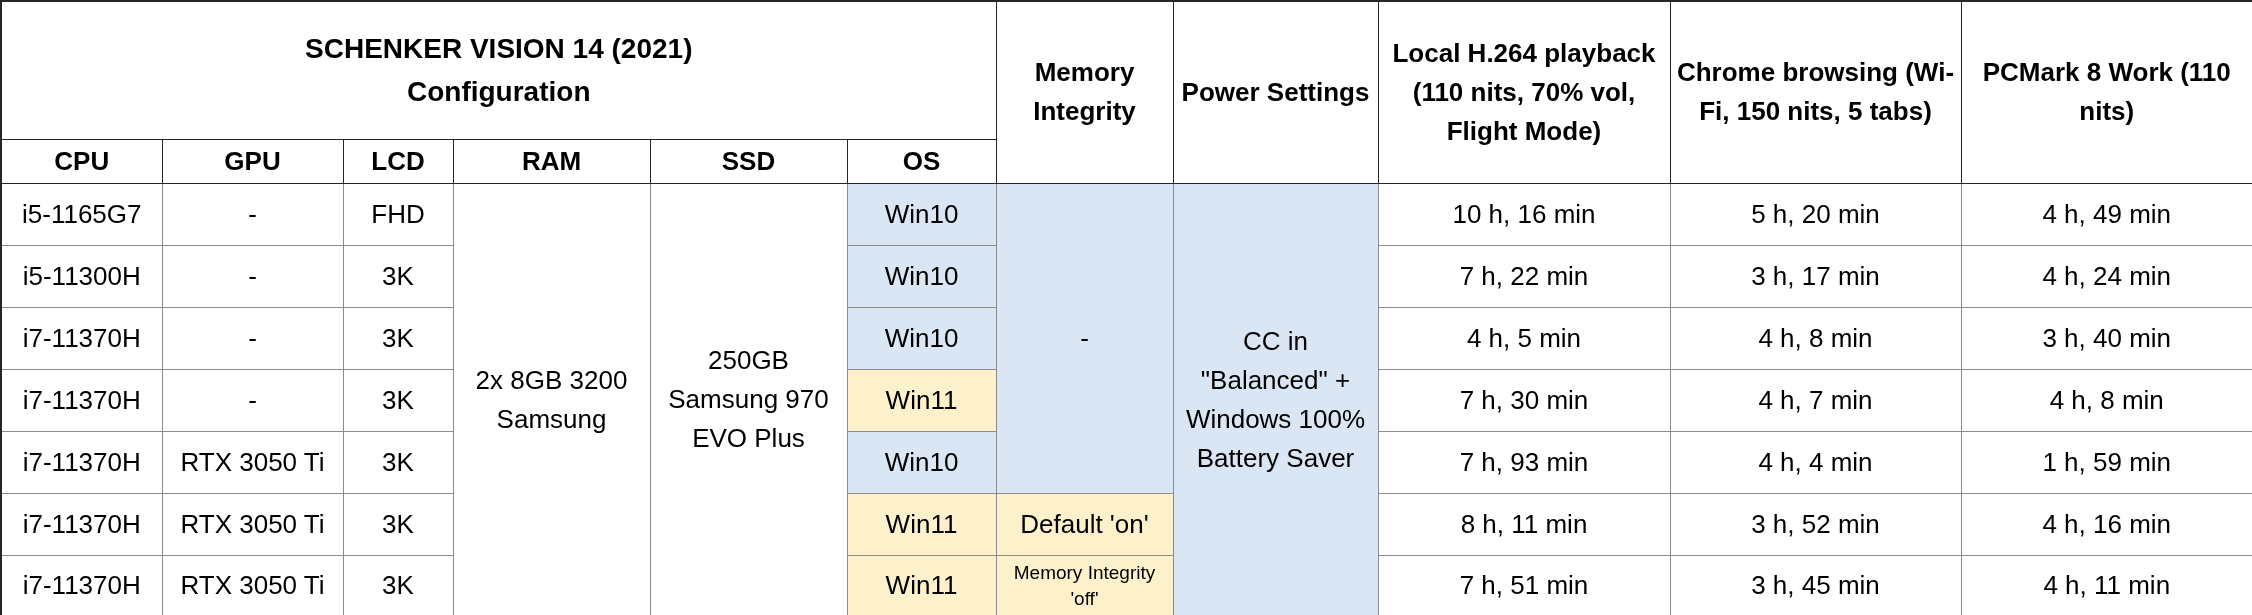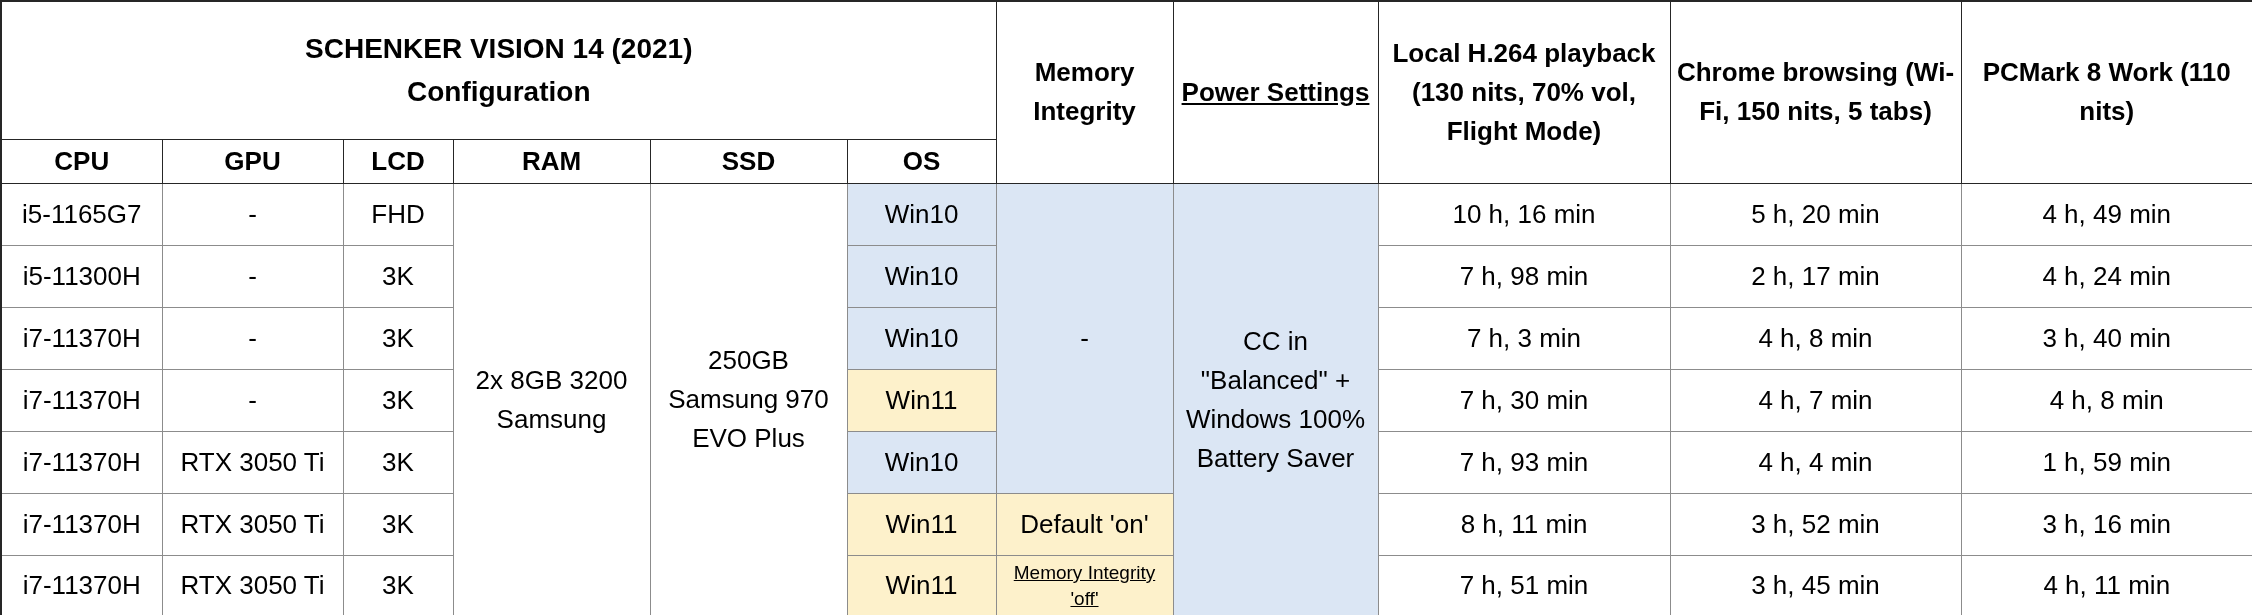--- a/index.html
+++ b/index.html
@@ -24,21 +24,21 @@
     overflow: hidden;
     font-weight: normal;
   }
   th { border-color: #262626; font-weight: bold; }
 
   tr.title-row    { height: 138px; }
   tr.subheader    { height: 42px; }
   tr.data         { height: 62px; }
 
   .title-cell div { line-height: 1.55; font-size: 28px; font-weight: bold; }
-  .nopad   { padding-left: 1px; padding-right: 1px; text-decoration: underline; }
+  .nopad   { padding-left: 1px; padding-right: 1px; }
   .bg-blue   { background: var(--blue); }
   .bg-yellow { background: var(--yellow); text-align: center; }
   .small-text { font-size: 19px; line-height: 1.35; }
 </style>
 </head>
 <body>
 
 <table class="results">
   <colgroup>
     <col style="width:161px">
@@ -55,21 +55,21 @@
   </colgroup>
 
   <tbody>
       <tr class="title-row">
     <th class="title-cell" colspan="6">
       <div>SCHENKER VISION 14 (2021)</div>
       <div>Configuration</div>
     </th>
     <th rowspan="2">Memory Integrity</th>
     <th rowspan="2" class="nopad">Power Settings</th>
-    <th rowspan="2">Local H.264 playback (130 nits, 70% vol, Flight Mode)</th>
+    <th rowspan="2">Local H.264 playback (110 nits, 70% vol, Flight Mode)</th>
     <th rowspan="2">Chrome browsing (Wi-Fi, 150 nits, 5 tabs)</th>
     <th rowspan="2">PCMark 8 Work (110 nits)</th>
   </tr>
   <tr class="subheader">
     <th>CPU</th>
     <th>GPU</th>
     <th>LCD</th>
     <th>RAM</th>
     <th>SSD</th>
     <th>OS</th>
@@ -87,31 +87,31 @@
     <td>10 h, 16 min</td>
     <td>5 h, 20 min</td>
     <td>4 h, 49 min</td>
   </tr>
 
   <tr class="data">
     <td>i5-11300H</td>
     <td>-</td>
     <td>3K</td>
     <td class="bg-blue">Win10</td>
-    <td>7 h, 98 min</td>
-    <td>2 h, 17 min</td>
+    <td>7 h, 22 min</td>
+    <td>3 h, 17 min</td>
     <td>4 h, 24 min</td>
   </tr>
 
   <tr class="data">
     <td>i7-11370H</td>
     <td>-</td>
     <td>3K</td>
     <td class="bg-blue">Win10</td>
-    <td>7 h, 3 min</td>
+    <td>4 h, 5 min</td>
     <td>4 h, 8 min</td>
     <td>3 h, 40 min</td>
   </tr>
 
   <tr class="data">
     <td>i7-11370H</td>
     <td>-</td>
     <td>3K</td>
     <td class="bg-yellow">Win11</td>
     <td>7 h, 30 min</td>
@@ -130,21 +130,21 @@
   </tr>
 
   <tr class="data">
     <td>i7-11370H</td>
     <td>RTX 3050 Ti</td>
     <td>3K</td>
     <td class="bg-yellow">Win11</td>
     <td class="bg-yellow">Default 'on'</td>
     <td>8 h, 11 min</td>
     <td>3 h, 52 min</td>
-    <td>3 h, 16 min</td>
+    <td>4 h, 16 min</td>
   </tr>
 
   <tr class="data">
     <td>i7-11370H</td>
     <td>RTX 3050 Ti</td>
     <td>3K</td>
     <td class="bg-yellow">Win11</td>
     <td class="bg-yellow small-text nopad">Memory Integrity 'off'</td>
     <td>7 h, 51 min</td>
     <td>3 h, 45 min</td>

